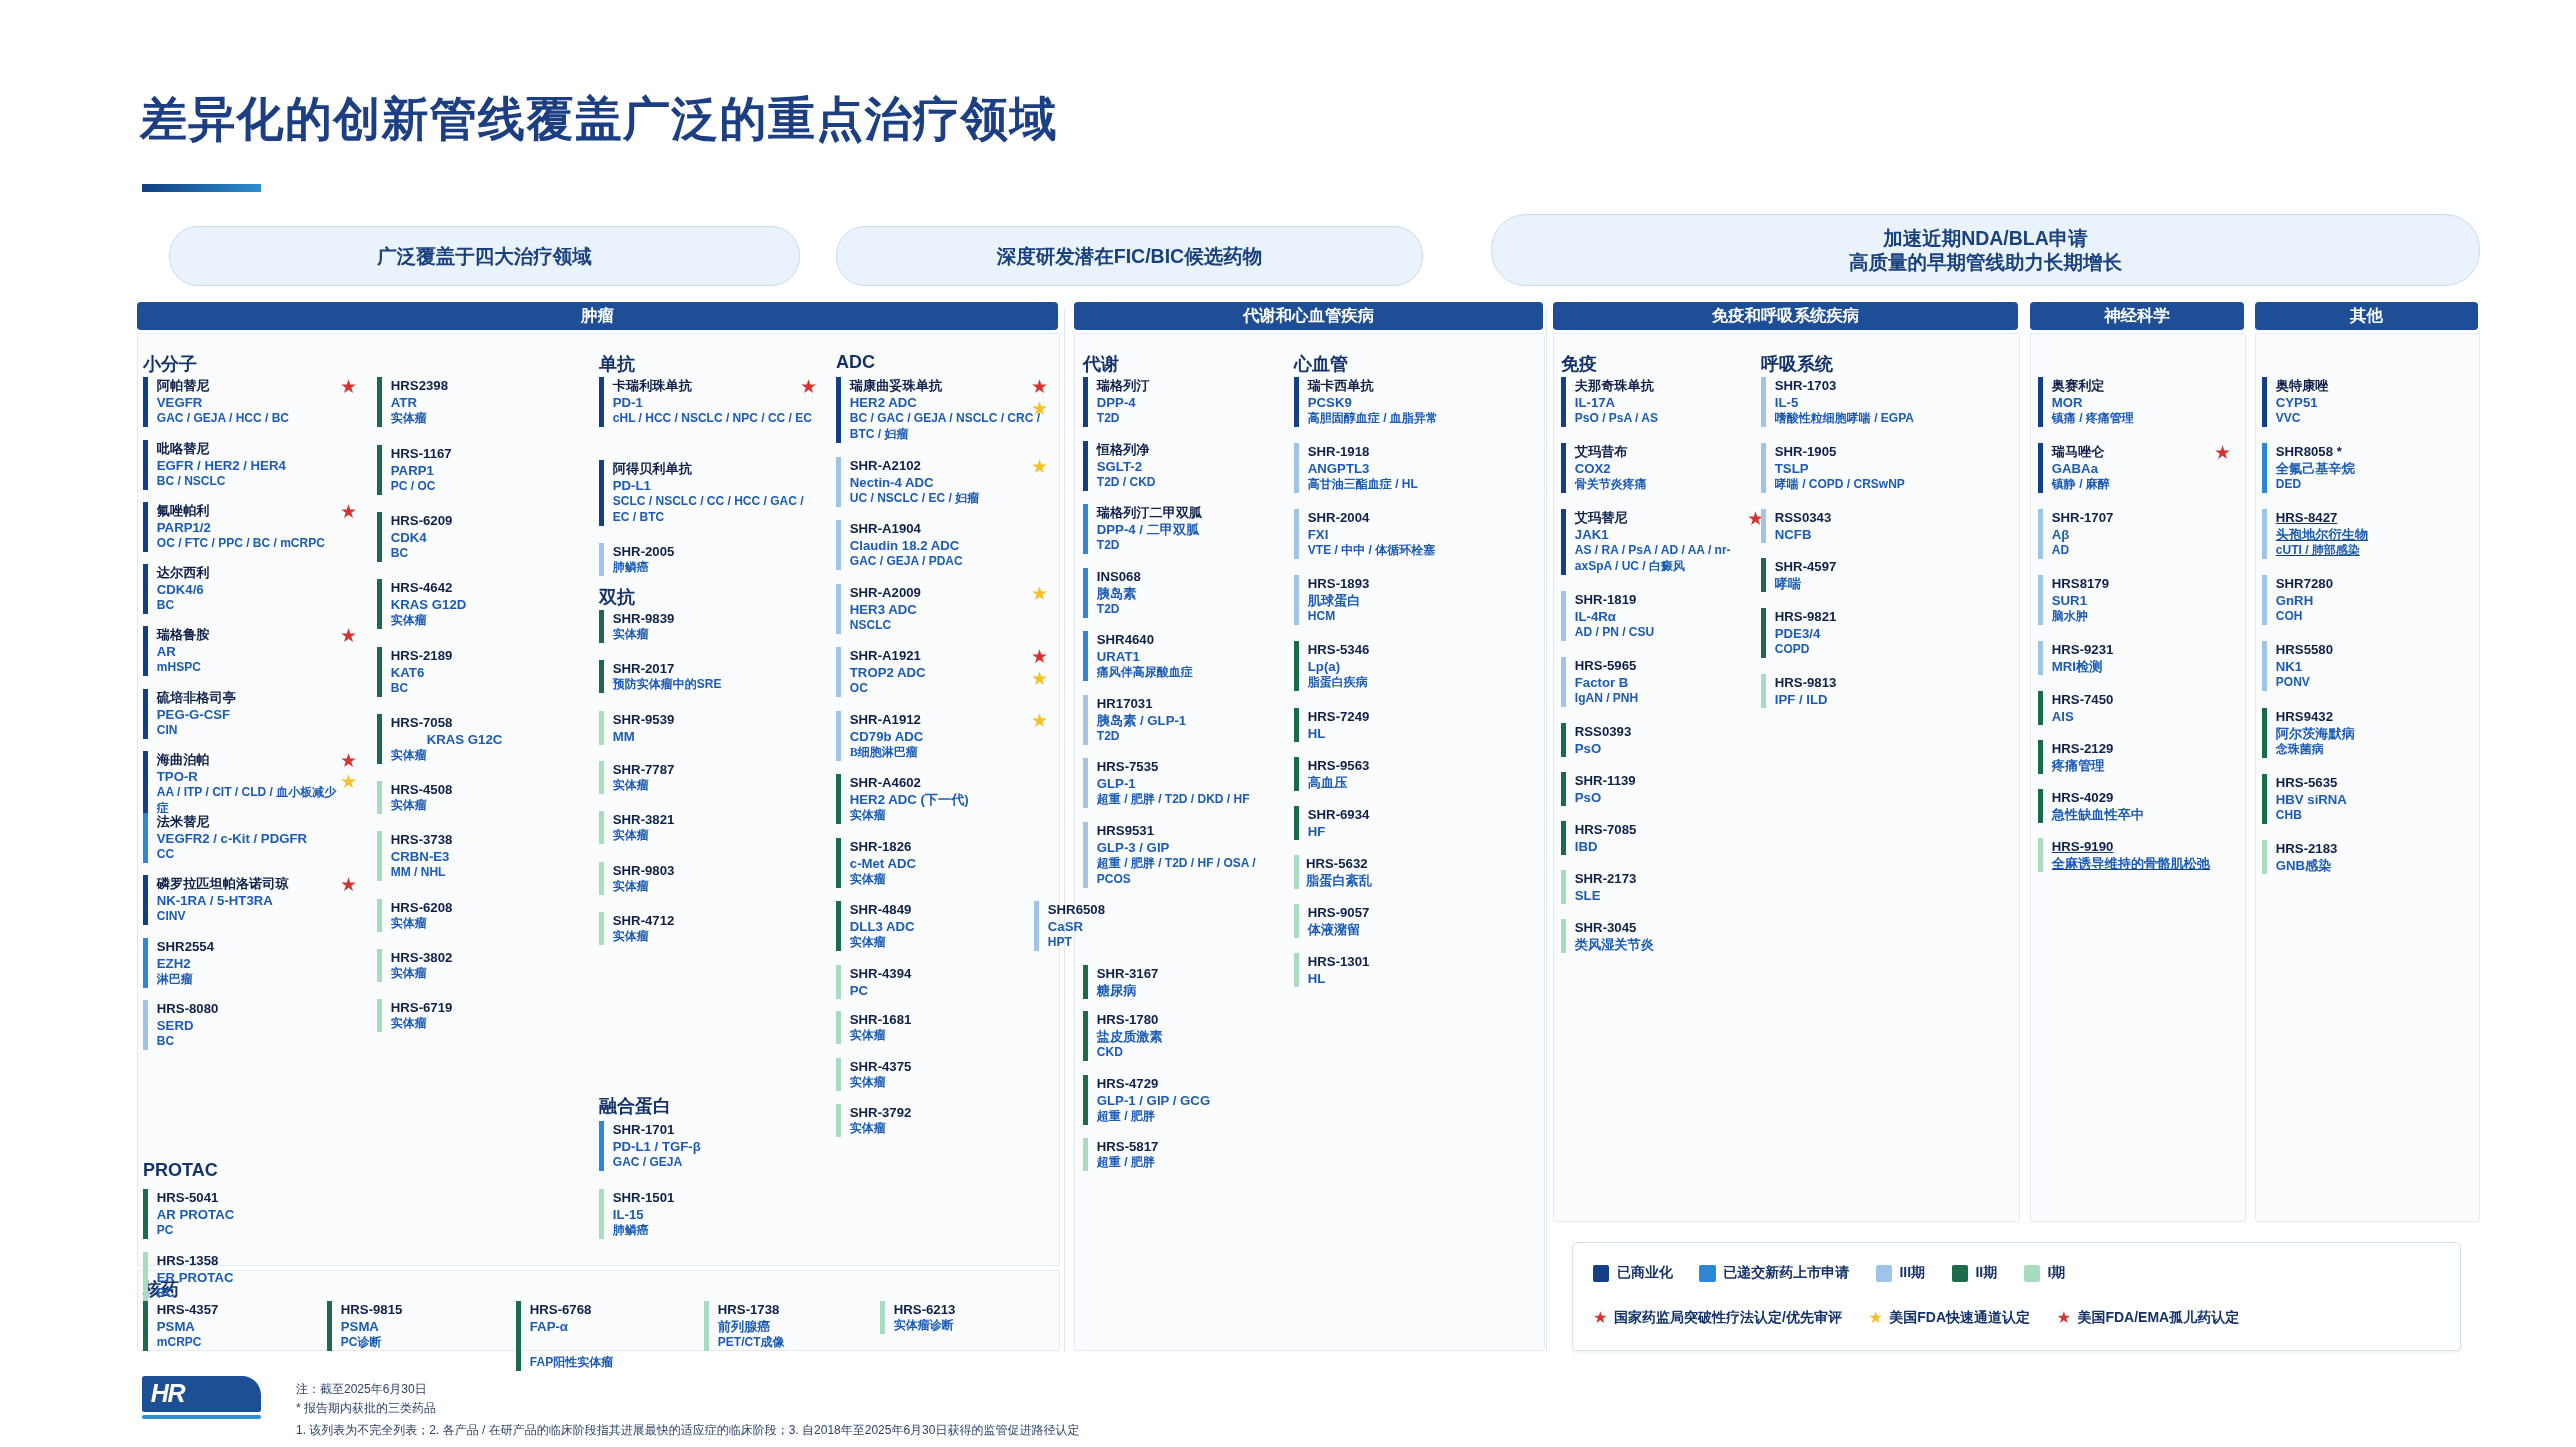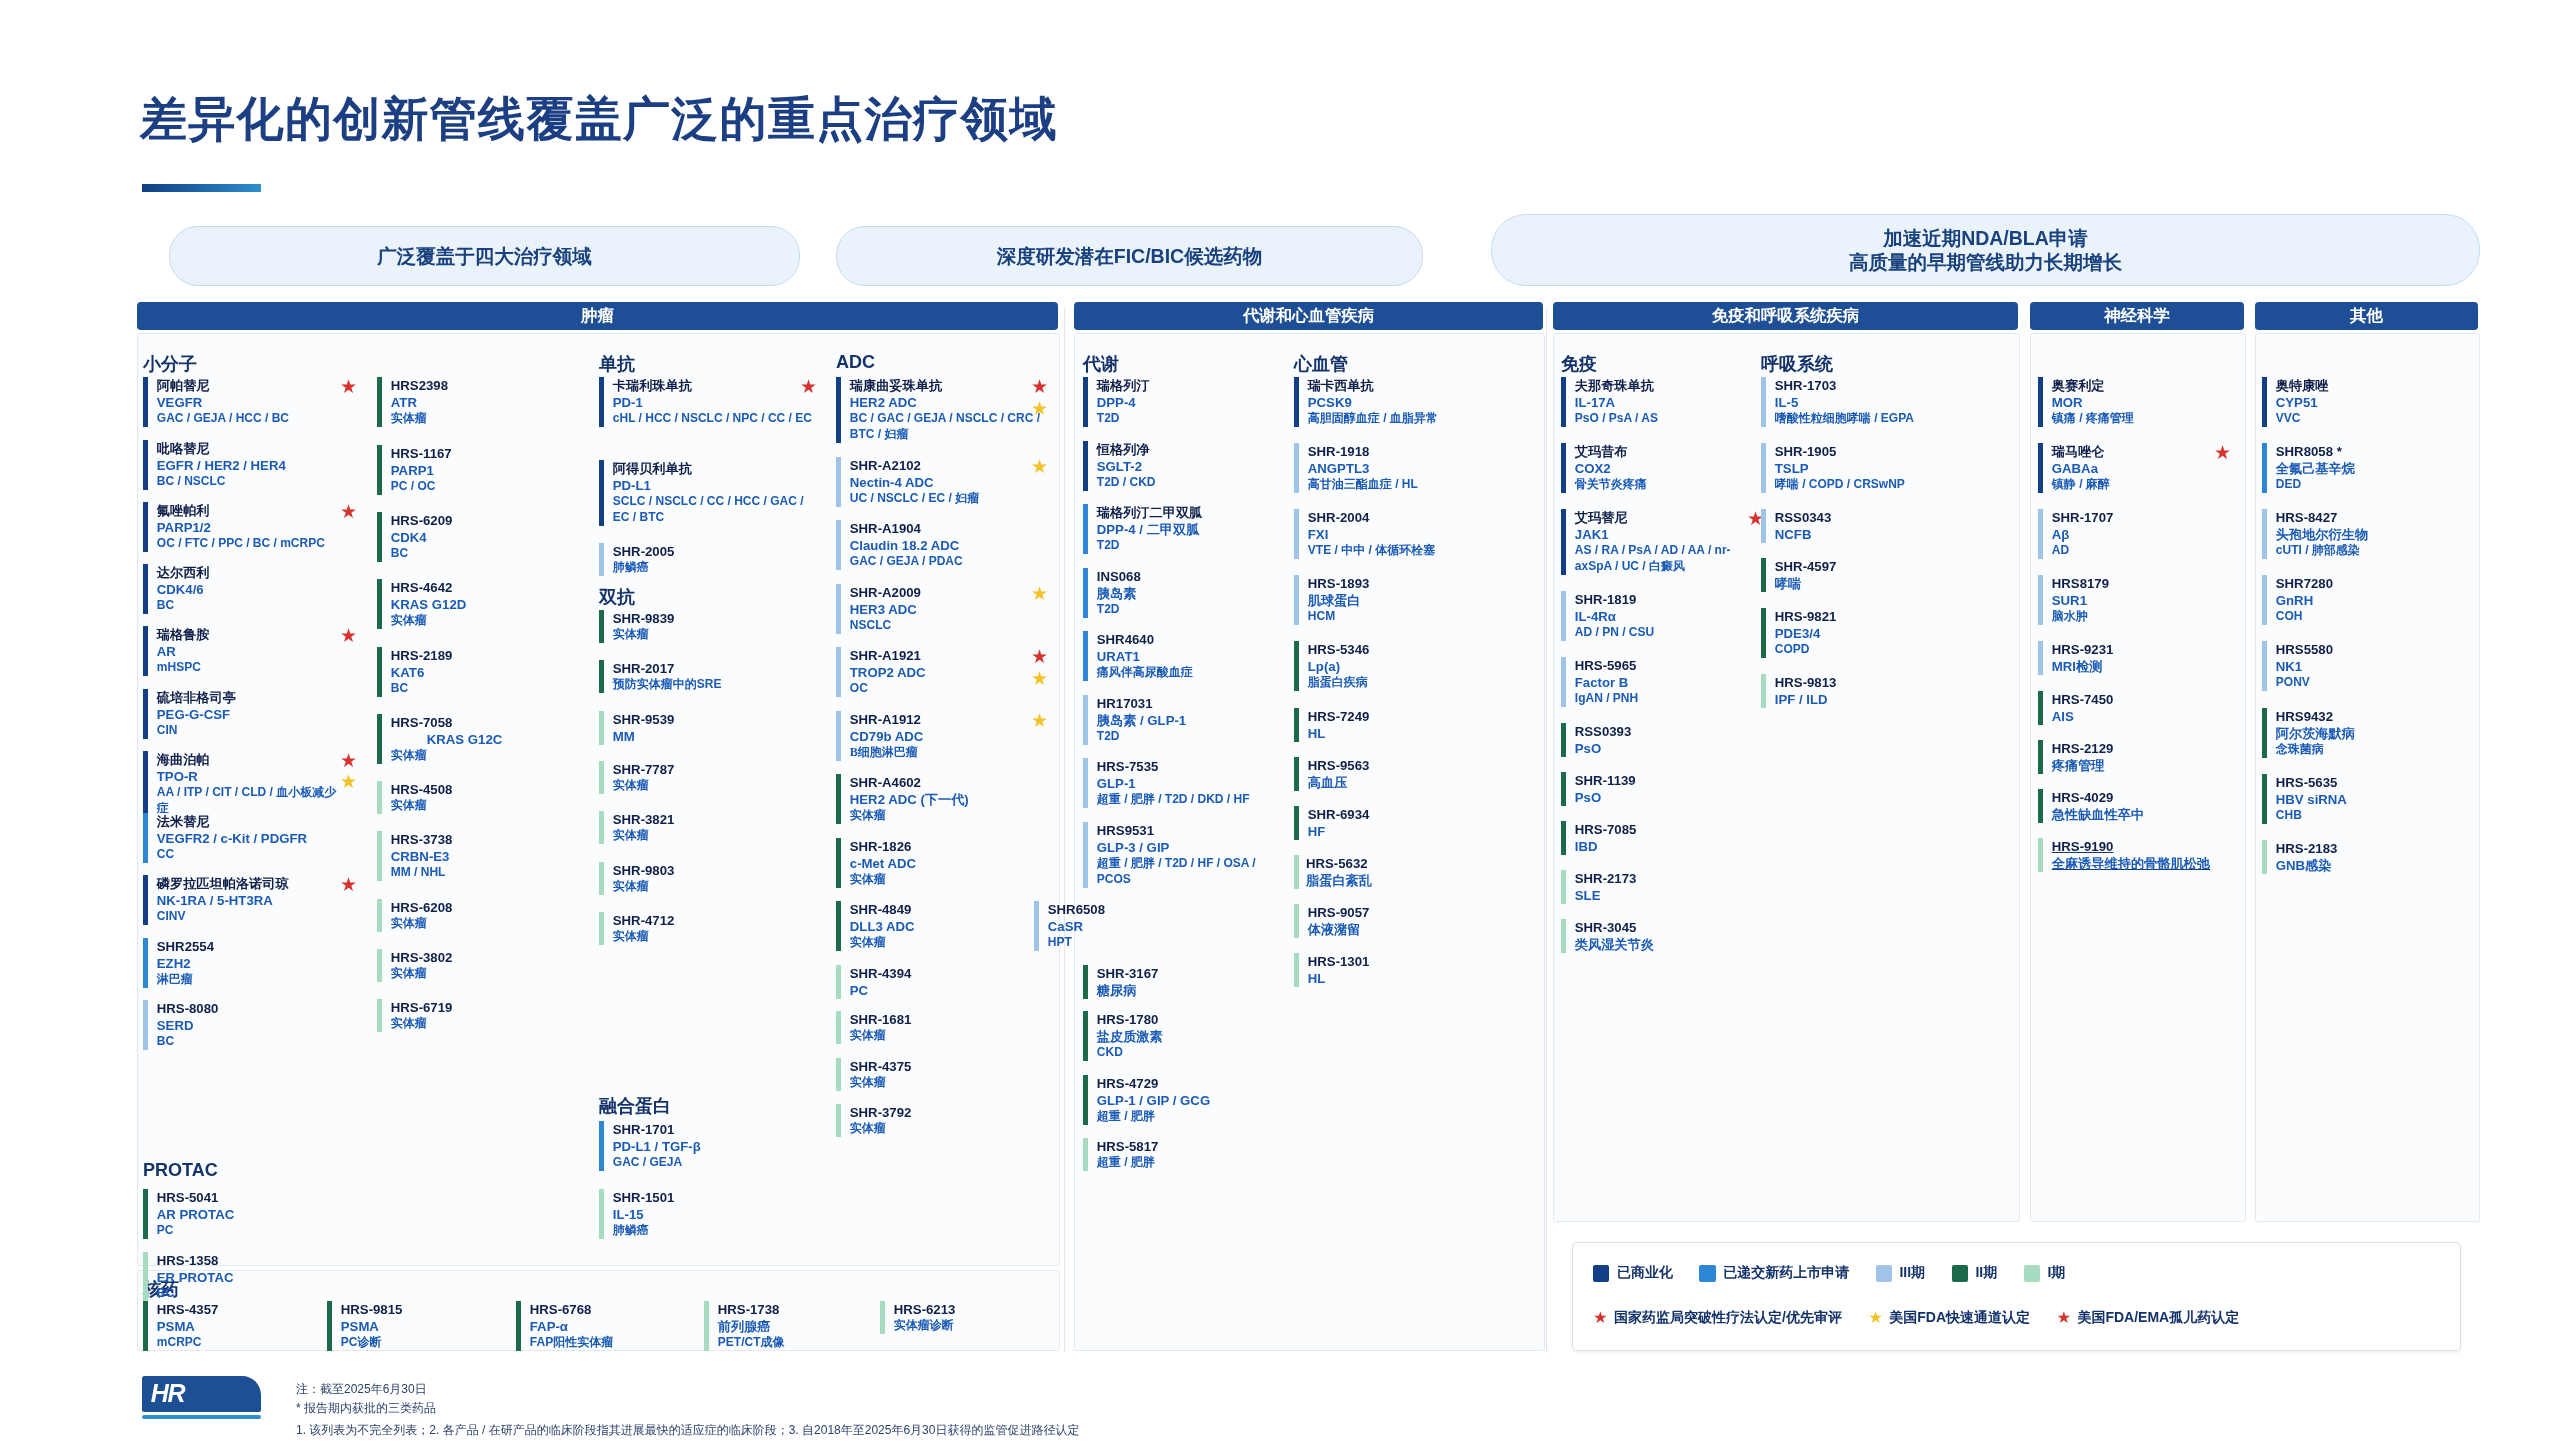--- a/index.html
+++ b/index.html
@@ -258,21 +258,21 @@
       <div class="ind" style="white-space:normal;">mCRPC</div>
     </div>
     <div class="card ph-2" style="left: 327px; top: 1301px; width: 170px;">
       <div class="cn" style="white-space:normal;">HRS-9815</div>
       <div class="tgt" style="white-space:normal;">PSMA</div>
       <div class="ind" style="white-space:normal;">PC诊断</div>
     </div>
     <div class="card ph-2" style="left: 516px; top: 1301px; width: 170px;">
       <div class="cn" style="white-space:normal;">HRS-6768</div>
       <div class="tgt" style="white-space:normal;">FAP-α</div>
-      <div class="ind" style="white-space:normal;">FAP阳性实体瘤</div>
+      <div class="ind" style="white-space:normal;margin-top:20px;">FAP阳性实体瘤</div>
     </div>
     <div class="card ph-1" style="left: 704px; top: 1301px; width: 170px;">
       <div class="cn" style="white-space:normal;">HRS-1738</div>
       <div class="tgt" style="white-space:normal;">前列腺癌</div>
       <div class="ind" style="white-space:normal;">PET/CT成像</div>
     </div>
     <div class="card ph-1" style="left: 880px; top: 1301px; width: 170px;">
       <div class="cn" style="white-space:normal;">HRS-6213</div>
       <div class="ind" style="white-space:normal;">实体瘤诊断</div>
     </div>
@@ -626,21 +626,21 @@
     <div class="card ph-com" style="left: 2262px; top: 377px; width: 195px;">
       <div class="cn" style="white-space:normal;">奥特康唑</div>
       <div class="tgt" style="white-space:normal;">CYP51</div>
       <div class="ind" style="white-space:normal;">VVC</div>
     </div>
     <div class="card ph-nda" style="left: 2262px; top: 443px; width: 195px;">
       <div class="cn" style="white-space:normal;">SHR8058 *</div>
       <div class="tgt" style="white-space:normal;">全氟己基辛烷</div>
       <div class="ind" style="white-space:normal;">DED</div>
     </div>
-    <div class="card ph-3" style="left: 2262px; top: 509px; width: 195px;">
+    <div class="card ph-3" style="left: 2262px; top: 509px; width: 195px; text-decoration: underline;">
       <div class="cn" style="white-space:normal;">HRS-8427</div>
       <div class="tgt" style="white-space:normal;">头孢地尔衍生物</div>
       <div class="ind" style="white-space:normal;">cUTI / 肺部感染</div>
     </div>
     <div class="card ph-3" style="left: 2262px; top: 575px; width: 195px;">
       <div class="cn" style="white-space:normal;">SHR7280</div>
       <div class="tgt" style="white-space:normal;">GnRH</div>
       <div class="ind" style="white-space:normal;">COH</div>
     </div>
     <div class="card ph-3" style="left: 2262px; top: 641px; width: 195px;">

